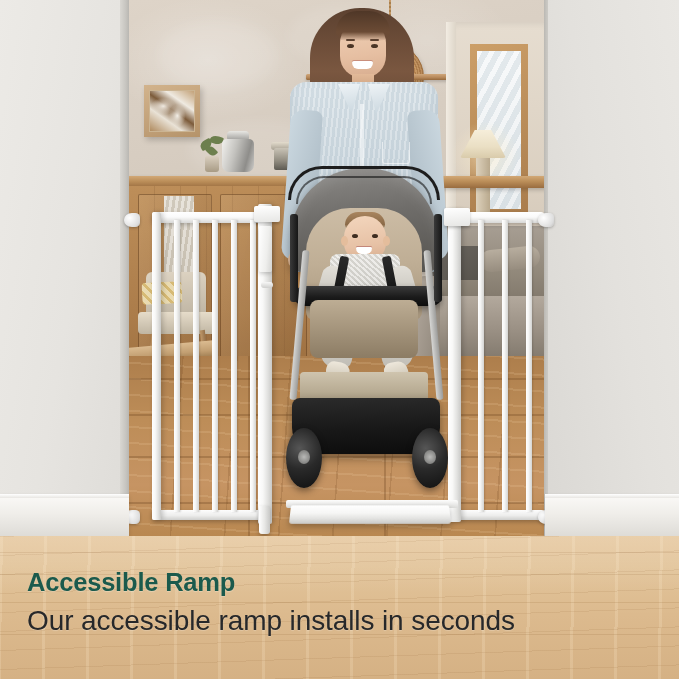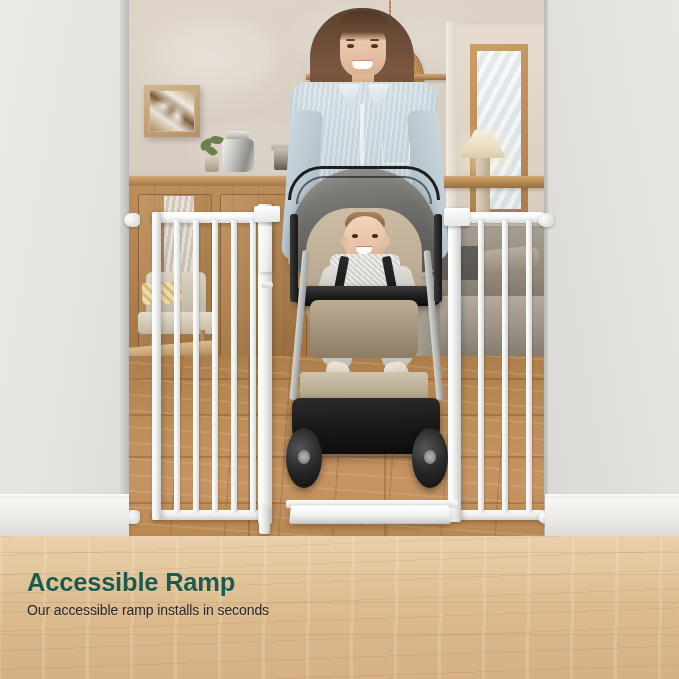--- a/index.html
+++ b/index.html
@@ -635,21 +635,21 @@
     position: absolute; left: 0; top: 560px; width: 678px; height: 119px;
     padding-left: 27px;
   }
   .cap-title {
     font-size: 25.5px; font-weight: bold; letter-spacing: -0.2px;
     color: #1b5a4c; line-height: 1.12;
     margin-top: 8px;
     text-shadow: 0 1px 1px rgba(255,255,255,.28);
   }
   .cap-line {
-    font-size: 14px; color: #27282a; line-height: 1.42;
+    font-size: 28px; color: #27282a; line-height: 1.42;
     letter-spacing: -0.1px;
     text-shadow: 0 1px 1px rgba(255,255,255,.22);
   }
   .cap-line.first { margin-top: 4px; }
 </style>
 </head>
 <body>
 
 <div id="stage">
 

